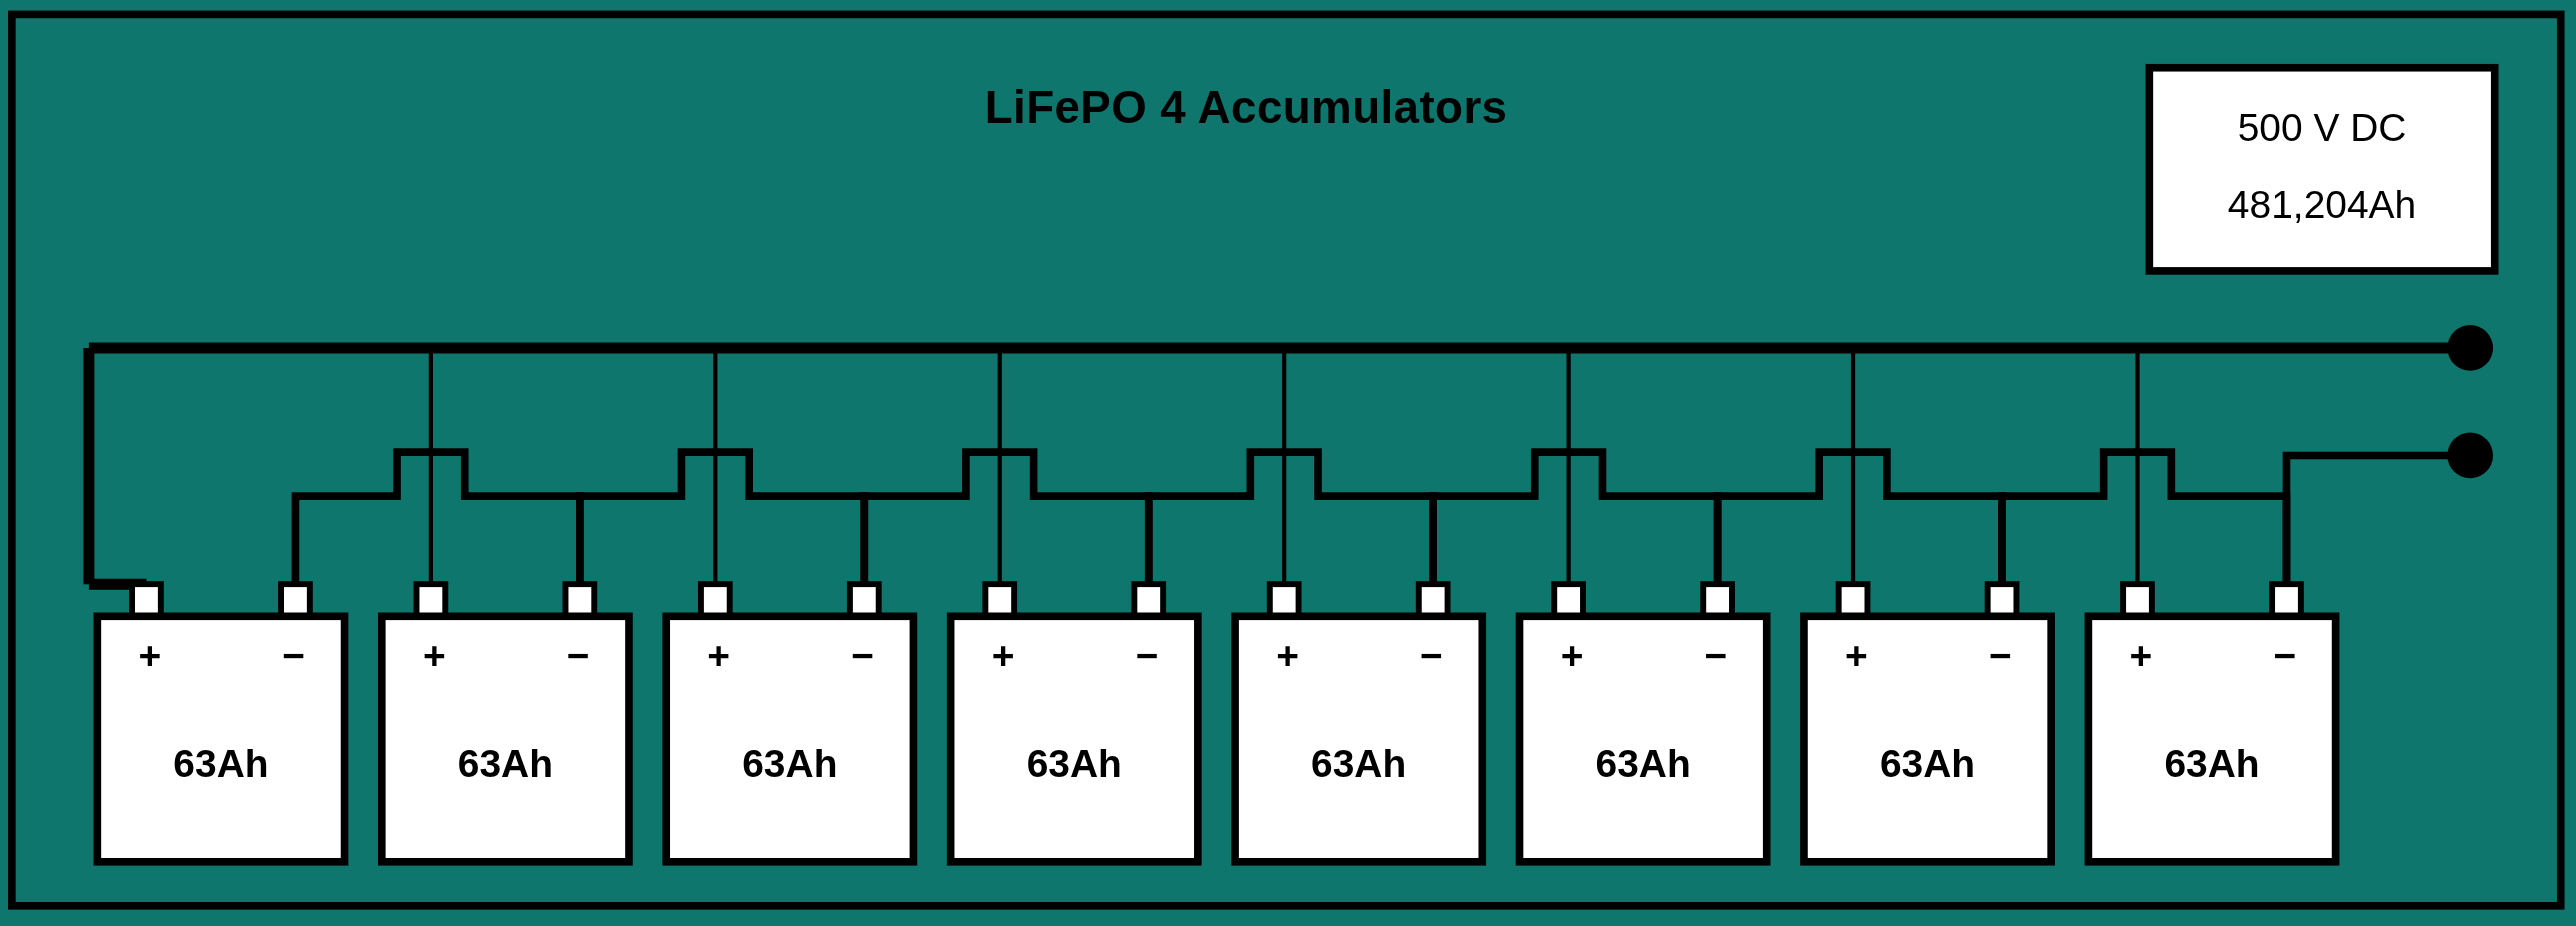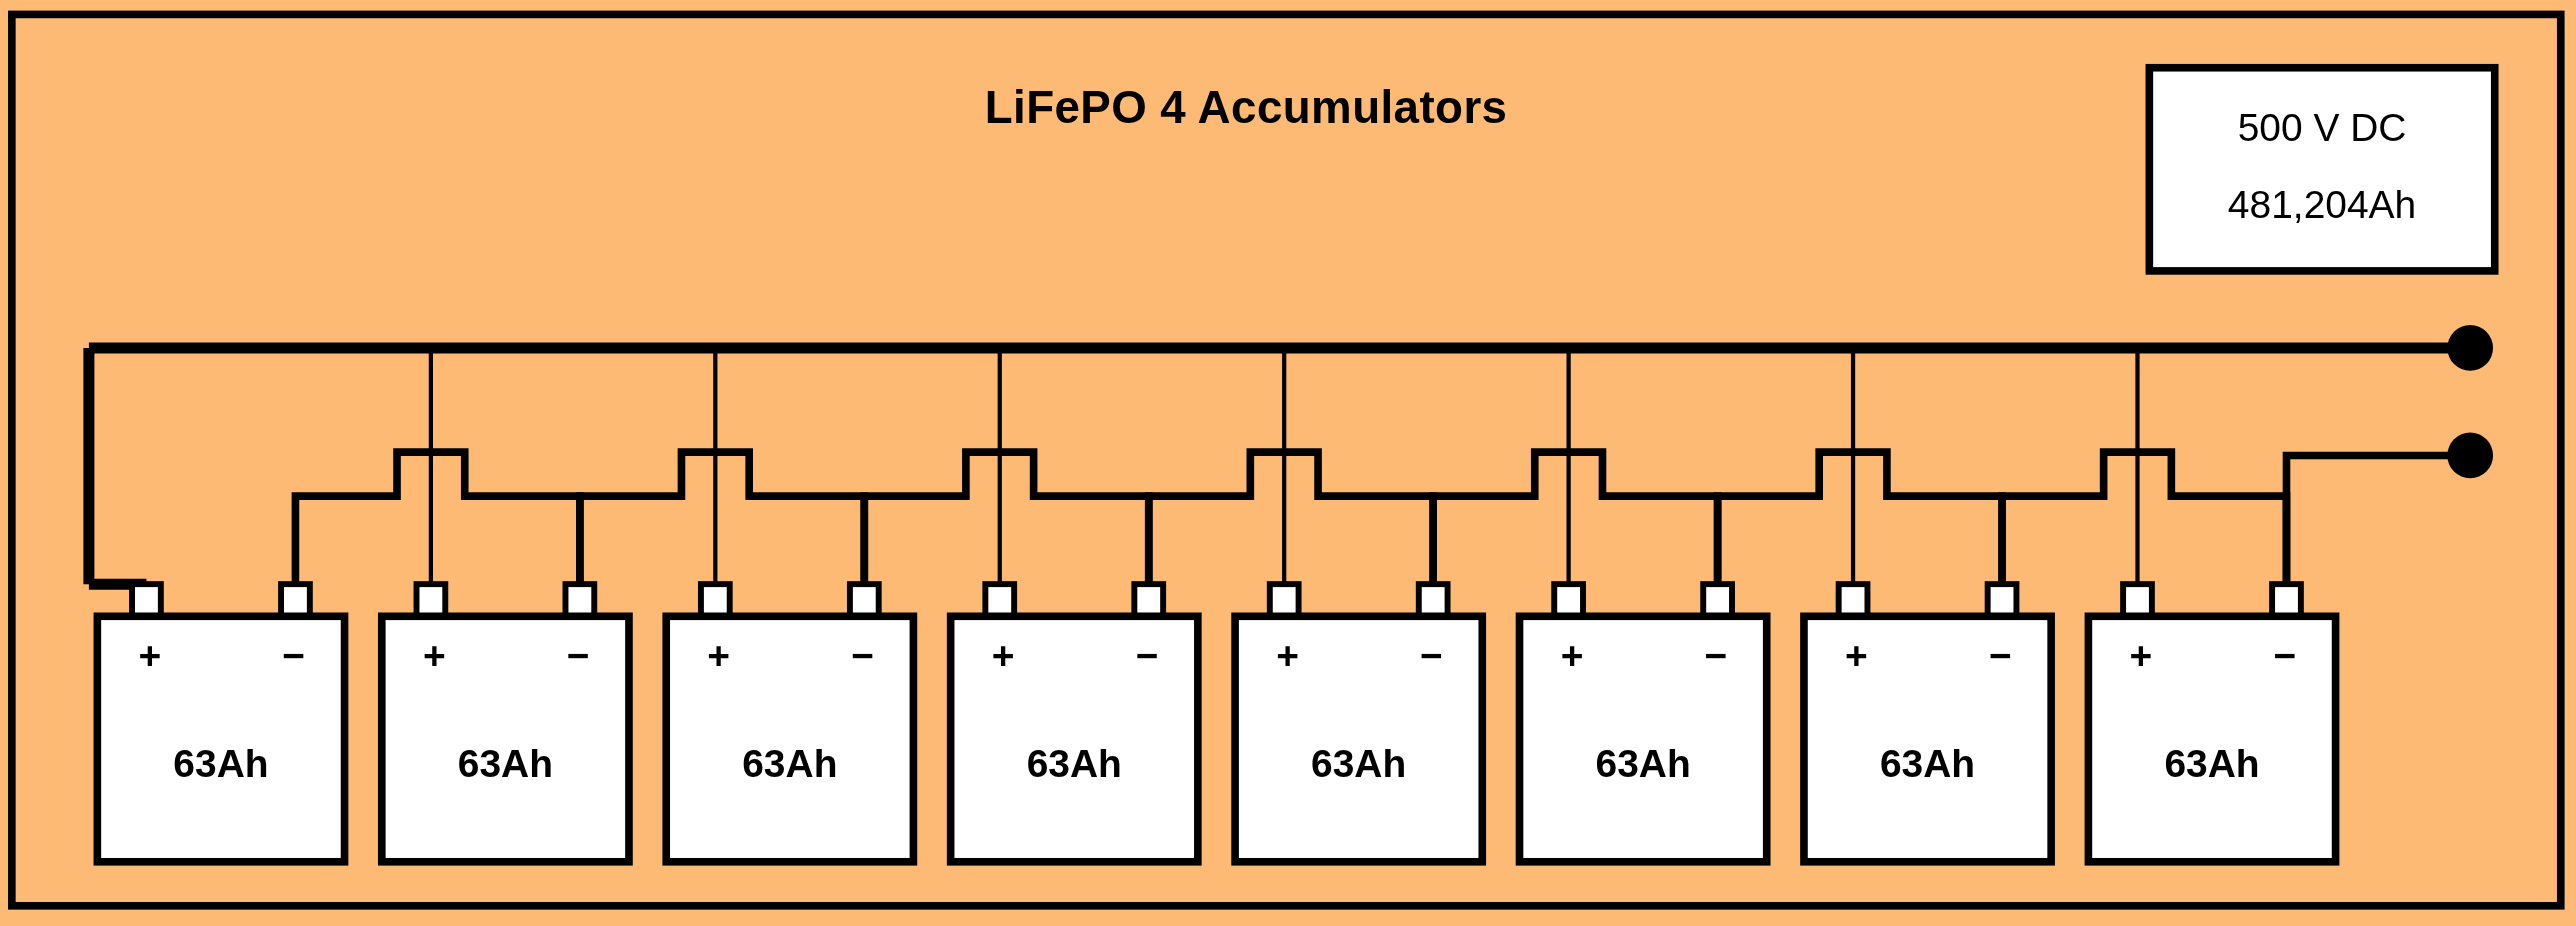--- a/index.html
+++ b/index.html
@@ -7,21 +7,21 @@
     padding: 0;
     background: #ffffff;
   }
   body {
     font-family: "Liberation Sans", sans-serif;
   }
   #diagram-root {
     position: relative;
     width: 2576px;
     height: 927px;
-    background: #fdba74;
+    background: #0f766e;
     overflow: hidden;
   }
   svg.schematic {
     display: block;
     width: 2576px;
     height: 927px;
   }
   .wire { fill: none; stroke: #000000; stroke-linecap: butt; stroke-linejoin: miter; }
   .wire-thick { stroke-width: 13; }
   .wire-med { stroke-width: 9; }

